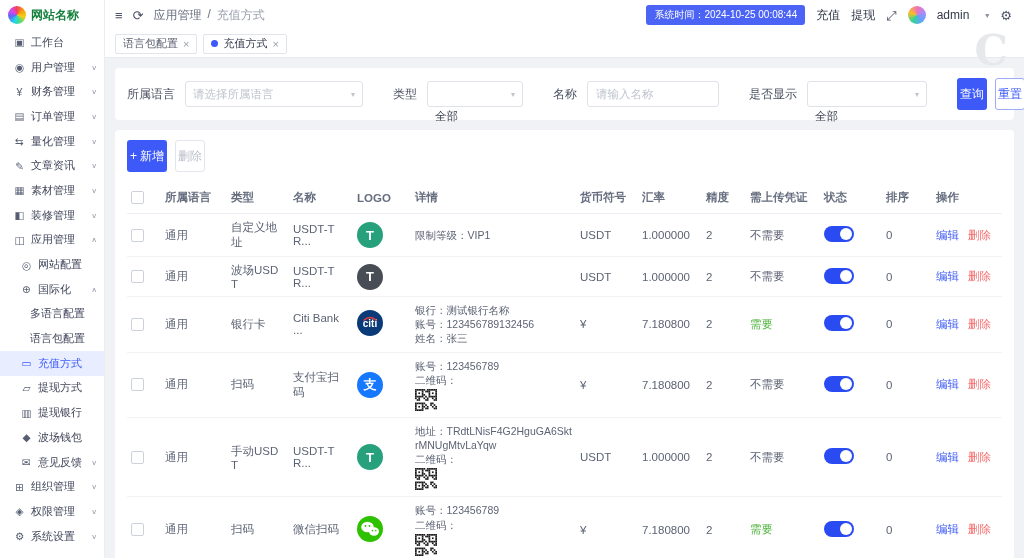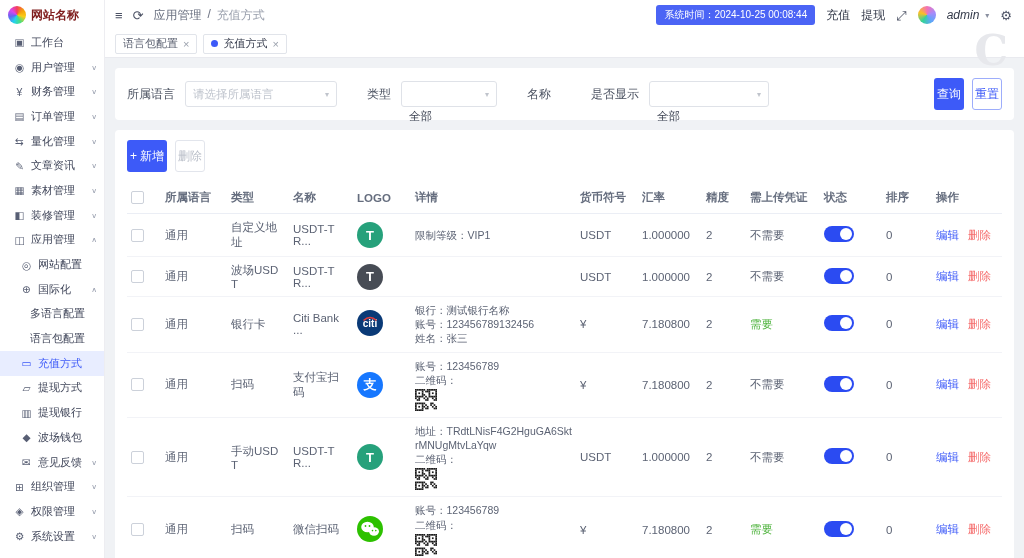--- a/index.html
+++ b/index.html
@@ -5,21 +5,21 @@
   * { box-sizing: border-box; margin: 0; padding: 0; }
   html,body { width: 1024px; height: 558px; overflow: hidden; }
   body { font-family: "Liberation Sans", "DejaVu Sans", sans-serif; background: #f0f2f5; }
   .app { display: flex; width: 1024px; height: 558px; }
 
   
   .sidebar { width: 105px; background: #fff; border-right: 1px solid #ededf1; flex-shrink: 0; overflow: hidden; }
   .logo-row { height: 30px; display: flex; align-items: center; gap: 5px; padding-left: 8px; cursor: pointer; }
   .logo-mark { width: 18px; height: 18px; border-radius: 50%; flex-shrink: 0;
     background: conic-gradient(#f43f5e,#f59e0b,#facc15,#4ade80,#22d3ee,#6366f1,#d946ef,#f43f5e); }
-  .logo-text { font-size: 12px; font-weight: bold; color: #7f1d1d; white-space: nowrap; }
+  .logo-text { font-size: 12px; font-weight: bold; color: #15803d; white-space: nowrap; }
   .s-item { height: 24.7px; display: flex; align-items: center; font-size: 11px; color: #40465a; cursor: pointer; padding-right: 7px; white-space: nowrap; }
   .s-item.lvl1 { padding-left: 13px; }
   .s-item.lvl2 { padding-left: 20px; }
   .s-item.lvl3 { padding-left: 30px; }
   .s-ico { width: 13px; font-size: 10.5px; margin-right: 5px; color: #585f74; text-align: center; flex-shrink: 0; }
   .s-chev { margin-left: auto; font-size: 8px; color: #989eae; transform: scaleY(.85); }
   .s-item.active { background: #e8edff; color: #3d5af8; }
   .s-item.active .s-ico { color: #3d5af8; }
 
   
@@ -27,42 +27,42 @@
 
   .topbar { height: 30px; background: #fff; display: flex; align-items: center; padding: 0 12px 0 10px; gap: 10px; font-size: 12px; }
   .tb-ico { font-size: 13px; color: #4c5265; cursor: pointer; line-height: 1; }
   .crumb { display: flex; gap: 6px; color: #6a7080; font-size: 12px; }
   .crumb .cur { color: #9aa0ad; }
   .top-right { margin-left: auto; display: flex; align-items: center; gap: 11px; }
   .time-badge { background: #4b64f5; color: #fff; font-size: 10px; padding: 3px 8px; border-radius: 3px; white-space: nowrap; }
   .top-link { font-size: 12px; color: #343a4a; cursor: pointer; }
   .avatar { width: 18px; height: 18px; border-radius: 50%; cursor: pointer; flex-shrink: 0;
     background: conic-gradient(#f472b6,#a78bfa,#60a5fa,#34d399,#fbbf24,#f472b6); }
-  .admin { display: flex; align-items: center; gap: 6px; font-size: 12px; color: #343a4a; cursor: pointer; font-style: italic; }
+  .admin { display: flex; align-items: center; gap: 16px; font-size: 12px; color: #343a4a; cursor: pointer; }
   .caret { font-size: 8px; color: #8a90a0; }
 
   .tabbar { height: 28px; background: #fff; border-bottom: 1px solid #e9eaef; display: flex; align-items: center; gap: 6px; padding: 0 10px; position: relative; z-index: 2; }
   .tab { height: 20px; border: 1px solid #e1e4ea; border-radius: 2px; display: flex; align-items: center; gap: 5px; padding: 0 7px; font-size: 11px; color: #5a6070; background: #fff; cursor: pointer; }
   .tab.active { color: #33394a; }
   .tab .dot { width: 7px; height: 7px; border-radius: 50%; background: #3d5af8; }
   .tab-x { color: #9aa0ac; font-size: 11px; cursor: pointer; }
   .watermark { position: absolute; right: 16px; top: -4px; font-size: 42px; font-weight: bold; color: #e7e8ec; font-family: "DejaVu Serif", serif; pointer-events: none; }
 
   .content { flex: 1; padding: 10px; display: flex; flex-direction: column; gap: 10px; overflow: hidden; }
   .card { background: #fff; border-radius: 4px; }
 
   
   .filter-card { padding: 10px 12px; display: flex; align-items: center; font-size: 12px; color: #4a5160; }
   .f-item { display: flex; align-items: center; margin-right: 30px; }
   .f-label { margin-right: 10px; white-space: nowrap; }
   .select { height: 26px; border: 1px solid #dfe2e8; border-radius: 3px; display: flex; align-items: center; justify-content: space-between; padding: 0 7px; font-size: 11.5px; cursor: pointer; background: #fff; }
   .select .ph { color: #bfc4cd; }
   .select .val { color: #3a4050; margin-top: 44px; }
   .arr { color: #c0c4cc; font-size: 8px; margin-left: 6px; }
-  .w150 { width: 152px; } .w96 { width: 96px; } .w120 { width: 120px; }
+  .w150 { width: 178px; } .w96 { width: 96px; } .w120 { width: 120px; }
   .text-input { height: 26px; width: 132px; border: 1px solid #dfe2e8; border-radius: 3px; padding: 0 8px; font-size: 11.5px; color: #3a4050; outline: none; font-family: inherit; }
   .text-input::placeholder { color: #bfc4cd; }
   .f-buttons { margin-left: auto; display: flex; gap: 8px; }
   .btn { height: 32px; border-radius: 3px; font-size: 12px; padding: 0 2px; display: inline-flex; align-items: center; justify-content: center; gap: 3px; cursor: pointer; border: 1px solid transparent; font-family: inherit; white-space: nowrap; }
   .btn-primary { background: #3d5af8; color: #fff; }
   .btn-plain { background: #fff; color: #3d5af8; border-color: #9dadfb; }
   .btn-del { background: #fff; border-color: #e2e5ec; color: #b9bec8; }
 
   
   .table-card { padding: 10px 12px 4px; display: flex; flex-direction: column; }
@@ -241,20 +241,21 @@
         </div>
         <div class="f-item">
           <span class="f-label">类型</span>
           <div class="select w96">
             <span class="val">全部</span>
             <span class="arr">▾</span>
           </div>
         </div>
         <div class="f-item">
           <span class="f-label">名称</span>
+          <input class="text-input" placeholder="请输入名称" style="">
         </div>
         <div class="f-item">
           <span class="f-label">是否显示</span>
           <div class="select w120">
             <span class="val">全部</span>
             <span class="arr">▾</span>
           </div>
         </div>
         <div class="f-buttons">
           <button class="btn btn-primary">查询</button>

